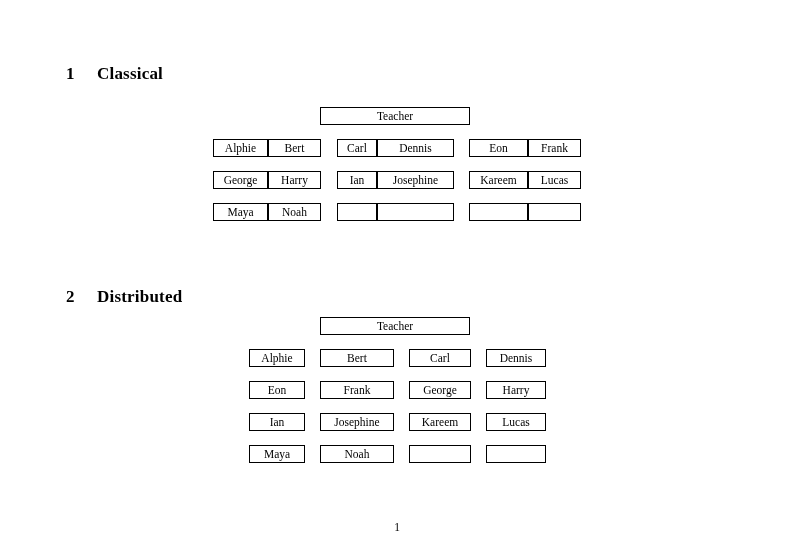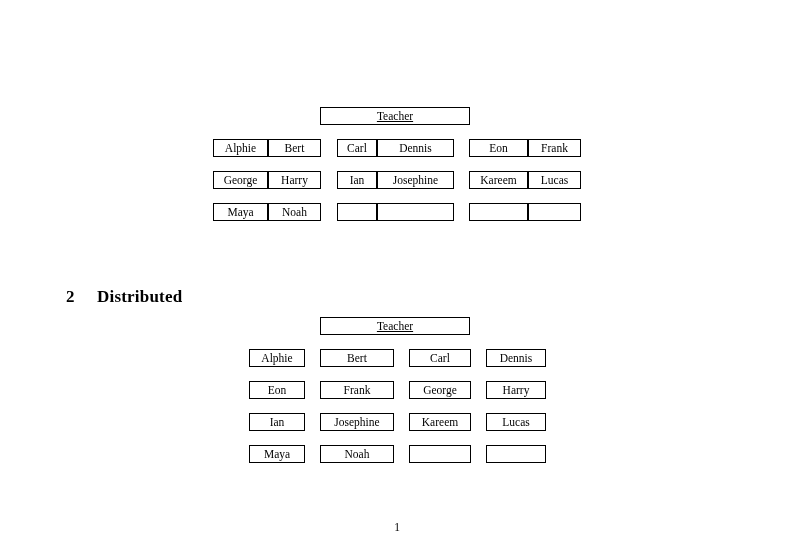--- a/index.html
+++ b/index.html
@@ -52,21 +52,20 @@
   }
   .box-group .cell + .cell {
     border-left: none;
   }
   .box-group .cell.divided {
     border-left: 1px solid #000000;
   }
 
   .teacher-box {
     position: absolute;
-    text-decoration: underline;
   }
   .teacher-box .cell {
     width: 150px;
   }
 
   
   .free-box {
     position: absolute;
   }
 
@@ -78,20 +77,23 @@
     width: 794px;
     text-align: center;
     font-size: 11.5px;
   }
 </style>
 </head>
 <body>
 
 <div class="page">
 
+  <div class="section-heading" id="heading-classical">
+    <span class="sec-num">1</span><span>Classical</span>
+  </div>
 
   <div class="teacher-box" style="left:320px; top:107px;">
     <div class="cell">Teacher</div>
   </div>
 
   <div class="box-group" style="left:213px; top:139px;">
     <div class="cell" style="width:55px;">Alphie</div>
     <div class="cell divided" style="width:53px;">Bert</div>
   </div>
   <div class="box-group" style="left:213px; top:171px;">

